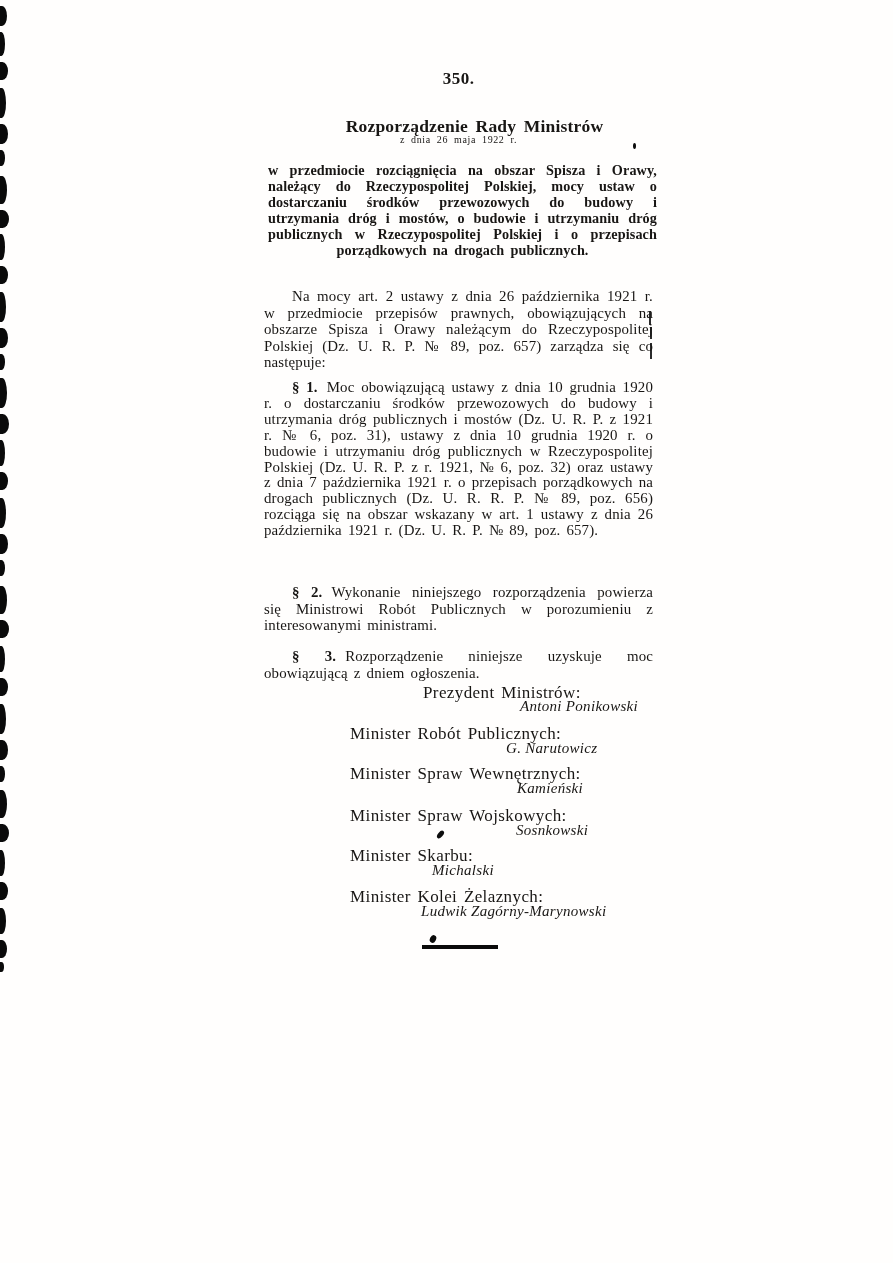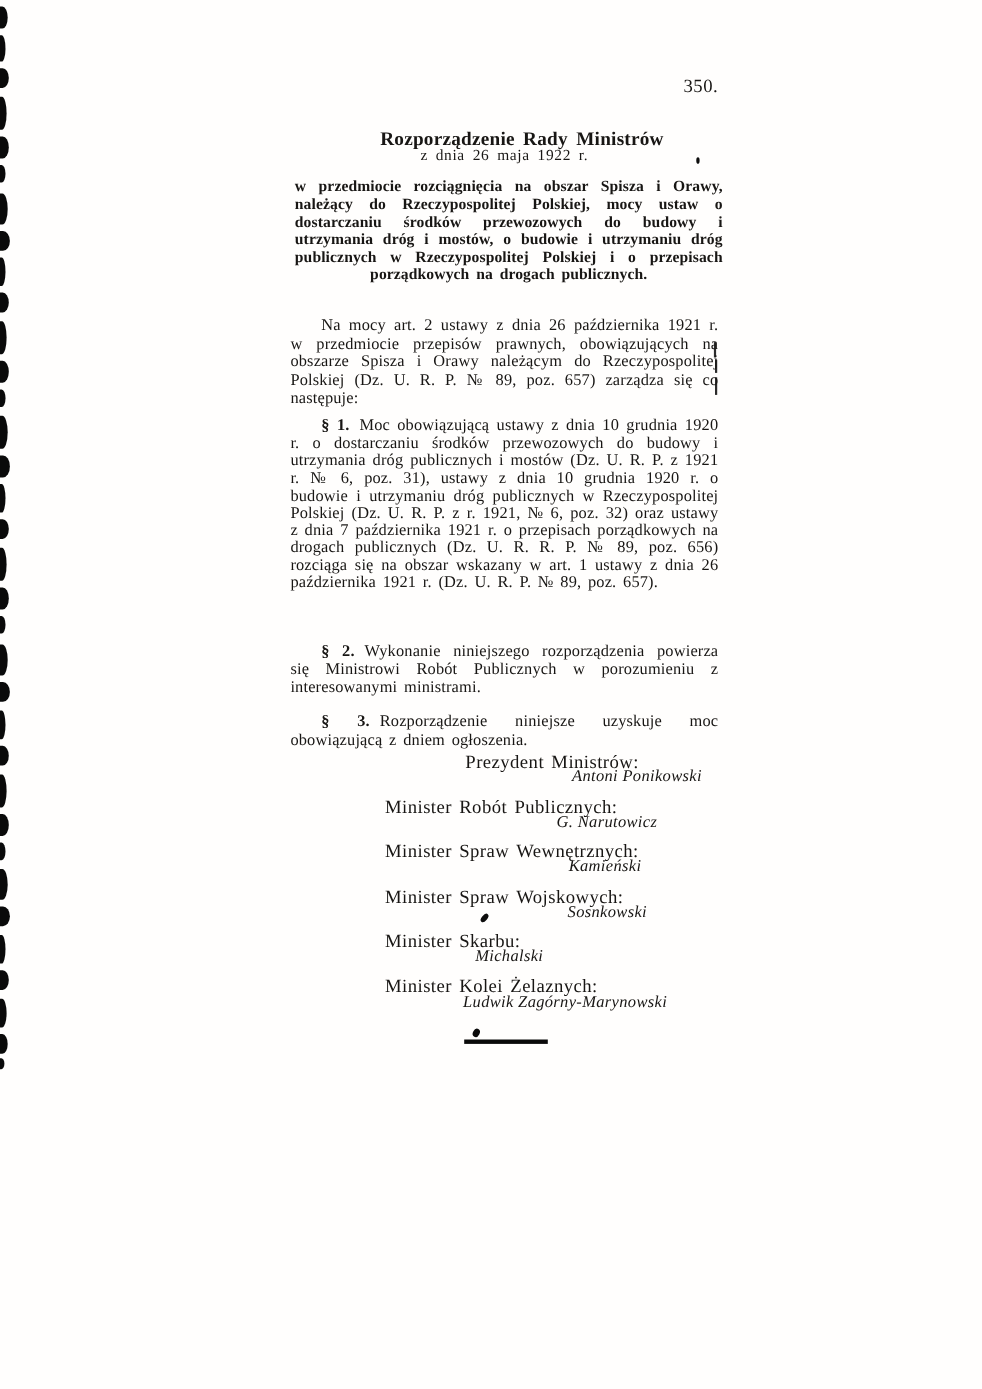--- a/index.html
+++ b/index.html
@@ -9,30 +9,30 @@
     height: 1263px;
     background: #fffefd;
     overflow: hidden;
     font-family: "Liberation Serif", "DejaVu Serif", serif;
     color: #181614;
   }
   
   .column { position: absolute; left: 264px; top: 0; width: 389px; }
   .doc-number {
     position: absolute; top: 69px; left: 0; width: 100%;
-    text-align: right; font-weight: normal; font-size: 17px; letter-spacing: 0.5px;
+    text-align: center; font-weight: bold; font-size: 17px; letter-spacing: 0.5px;
   }
   .doc-title {
     position: absolute; top: 100px; left: 0; width: 100%; margin: 16px;
     text-align: center; font-weight: bold; font-size: 17.5px; letter-spacing: 0.2px;
     word-spacing: 3px;
   }
   .doc-date {
     position: absolute; top: 134px; left: 0; width: 100%;
-    text-align: center; font-size: 14px; letter-spacing: 0.6px; word-spacing: 3px;
+    text-align: center; font-size: 10px; letter-spacing: 0.6px; word-spacing: 3px;
   }
   .subject {
     position: absolute; top: 159px; left: 0; width: 100%; margin: 4px;
     font-weight: bold; font-size: 14.2px; line-height: 15.9px;
     text-align: justify; text-align-last: center; word-spacing: 2.5px; letter-spacing: 0.1px;
   }
   .para {
     position: absolute; left: 0; width: 100%; margin: 0;
     font-size: 14.9px; line-height: 16.5px; text-align: justify;
     text-indent: 28px; word-spacing: 2.2px; letter-spacing: 0.15px;

